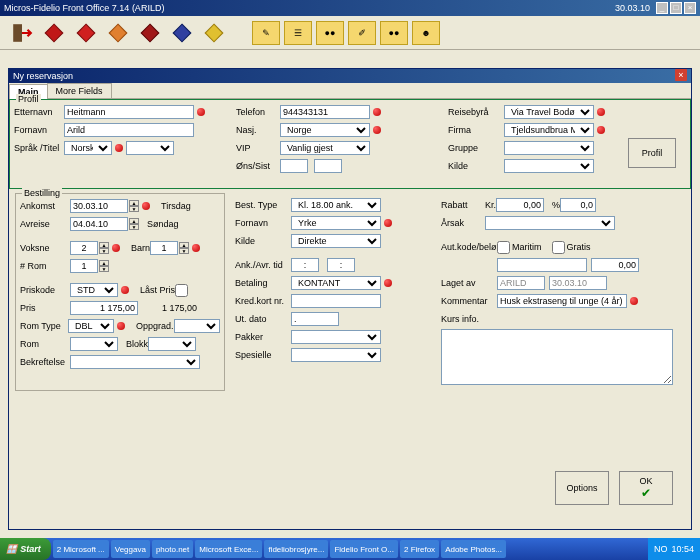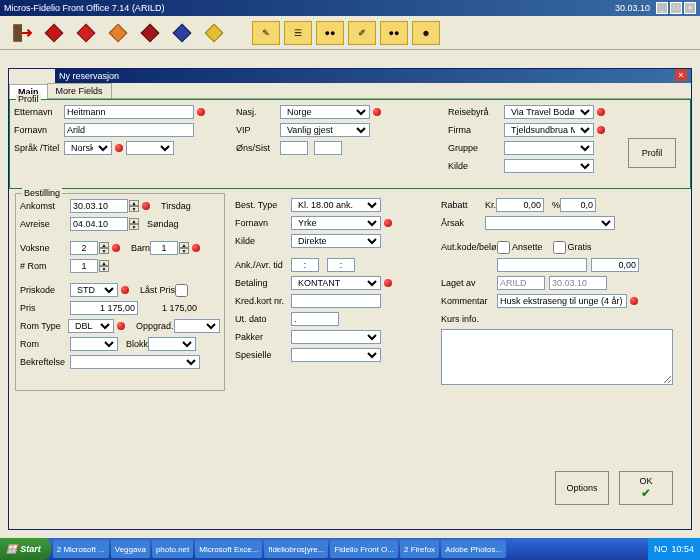--- a/index.html
+++ b/index.html
@@ -7,21 +7,21 @@
   .titlebar { background: linear-gradient(to right, #0a246a, #3a6ea5); color: #fff; height: 16px; line-height: 16px; padding: 0 4px; font-size: 9px; display: flex; justify-content: space-between; }
   .titlebar-btns { display: flex; gap: 2px; }
   .titlebar-btn { width: 12px; height: 12px; background: #c0c0c0; border: 1px solid #fff; font-size: 8px; text-align: center; line-height: 10px; cursor: pointer; }
   .toolbar { background: #ece9d8; height: 34px; display: flex; align-items: center; gap: 4px; padding: 0 8px; border-bottom: 1px solid #aca899; }
   .tool-icon { width: 28px; height: 28px; display: flex; align-items: center; justify-content: center; cursor: pointer; }
   .tool-icon svg { width: 22px; height: 22px; }
   .spacer { width: 16px; }
   .tool-sq { width: 28px; height: 24px; background: #f5d76e; border: 1px solid #c0a020; display: flex; align-items: center; justify-content: center; cursor: pointer; }
   .work { background: #ece9d8; position: absolute; top: 50px; left: 0; right: 0; bottom: 22px; padding: 6px; }
   .dialog { position: absolute; top: 68px; left: 8px; right: 8px; bottom: 30px; background: #ece9d8; border: 1px solid #0a246a; }
-  .dialog-title { background: linear-gradient(to right, #0a246a, #3a6ea5); color: #fff; height: 14px; line-height: 14px; padding: 0 4px; font-size: 9px; display: flex; justify-content: space-between; margin-left: 46px; }
+  .dialog-title { background: linear-gradient(to right, #0a246a, #3a6ea5); color: #fff; height: 14px; line-height: 14px; padding: 0 4px; font-size: 9px; display: flex; justify-content: space-between; }
   .close-x { width: 12px; height: 12px; background: #d04030; color: #fff; text-align: center; line-height: 12px; cursor: pointer; border-radius: 1px; }
   .tabs { display: flex; border-bottom: 1px solid #aca899; background: #ece9d8; }
   .tab { padding: 2px 8px; font-size: 9px; background: #ece9d8; border: 1px solid #aca899; border-bottom: none; margin-right: -1px; cursor: pointer; }
   .tab.active { background: #fff; font-weight: bold; position: relative; top: 1px; }
   .form { padding: 4px 6px; display: grid; grid-template-columns: 210px 200px 240px; gap: 6px; }
   .fieldset { border: 1px solid #aca899; padding: 4px; position: relative; }
   .fieldset-label { position: absolute; top: -6px; left: 6px; background: #ece9d8; font-size: 9px; padding: 0 2px; }
   .row { display: flex; align-items: center; margin-bottom: 2px; min-height: 16px; }
   .lbl { width: 50px; font-size: 9px; }
   .lbl2 { width: 44px; font-size: 9px; }
@@ -142,20 +142,25 @@
         </div>
       <div class="row">
           <span class="lbl"><span>Språk</span> <span>/Titel</span></span>
           <select class="inp-s"><option>Norsk</option></select>
           <span class="reddot"></span>
           <select class="inp-s"><option></option></select>
         </div>
     </div>
     <div>
       <div class="row">
+          <span class="lbl2">Telefon</span>
+          <input type="text" class="inp-m" value="944343131" style="">
+          <span class="reddot"></span>
+        </div>
+      <div class="row">
           <span class="lbl2">Nasj.</span>
           <select class="inp-m"><option>Norge</option></select>
           <span class="reddot"></span>
         </div>
       <div class="row">
           <span class="lbl2">VIP</span>
           <select class="inp-m"><option>Vanlig gjest</option></select>
         </div>
       <div class="row">
           <span class="lbl2">Øns/Sist</span>
@@ -318,21 +323,21 @@
           <input type="text" class="inp-num" style="width: 36px;" value="0,0">
         </div>
       <div class="row">
           <span class="lbl2">Årsak</span>
           <select class="inp-l"><option></option></select>
         </div>
       <div class="divider"></div>
       <div class="row">
           <span class="lbl3">Aut.kode/beløp</span>
           <input type="checkbox" class="cb" style="">
-          <span>Ansette</span>
+          <span>Maritim</span>
           <input type="checkbox" class="cb" style="margin-left: 10px;">
           <span>Gratis</span>
         </div>
       <div class="row">
           <span class="lbl3"></span>
           <input type="text" class="inp-m" style="">
           <input type="text" class="inp-num" style="margin-left: 4px;" value="0,00">
         </div>
       <div class="row">
           <span class="lbl3">Laget av</span>

